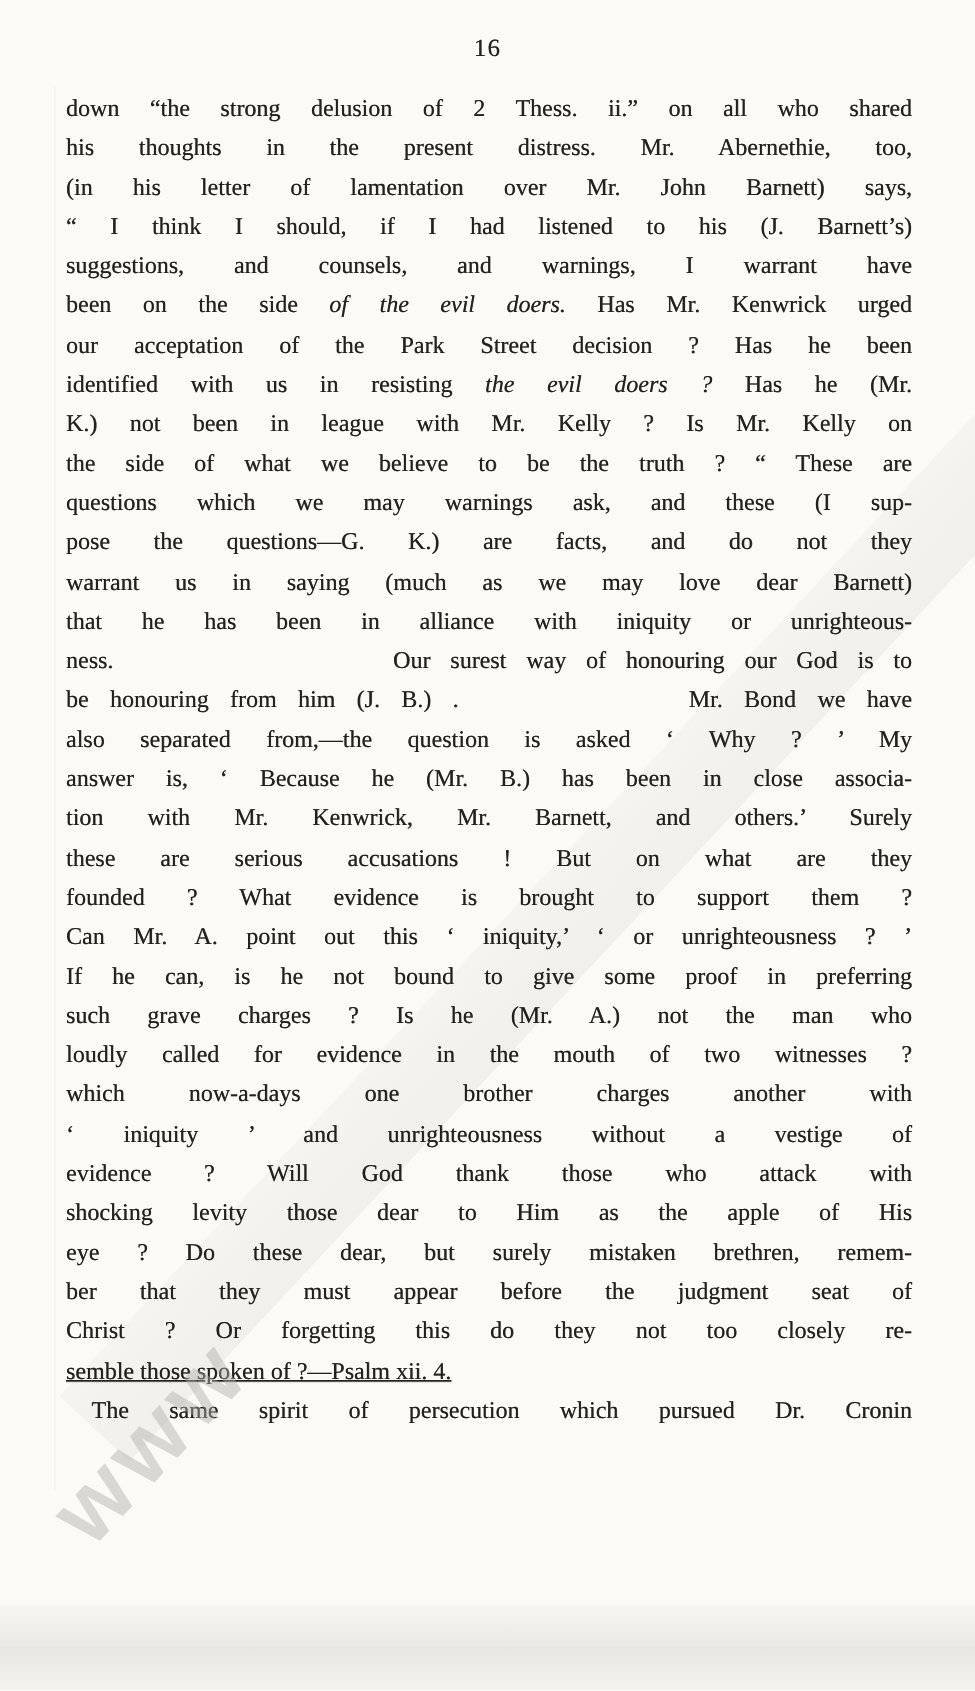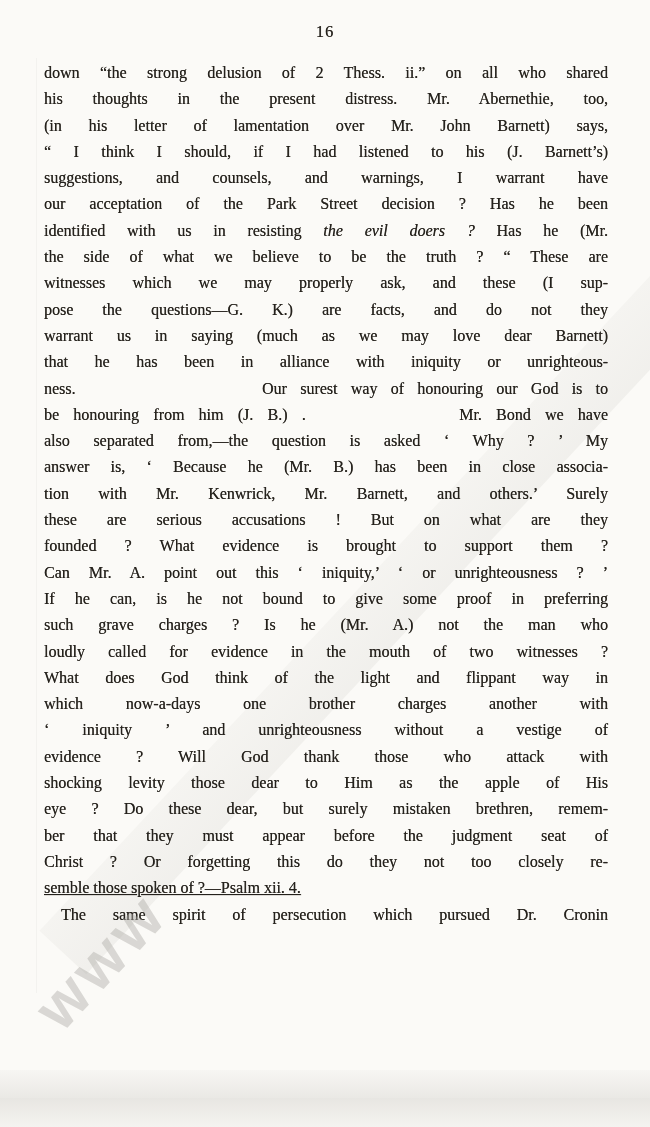--- a/index.html
+++ b/index.html
@@ -52,39 +52,40 @@
 <div class="page">
   <div class="diag"></div>
   <div class="crease"></div>
   <div class="pagenum">16</div>
   <div class="textblock">
       <div class="line"><span>down “the strong delusion of 2 Thess. ii.” on all who shared</span> </div>
       <div class="line"><span>his thoughts in the present distress. Mr. Abernethie, too,</span> </div>
       <div class="line"><span>(in his letter of lamentation over Mr. John Barnett) says,</span> </div>
       <div class="line"><span>“ I think I should, if I had listened to his (J. Barnett’s)</span> </div>
       <div class="line"><span>suggestions, and counsels, and warnings, I warrant have</span> </div>
+      <div class="line"><span>been on the side </span> <em>of the evil doers.</em> <span> Has Mr. Kenwrick urged</span> </div>
       <div class="line"><span>our acceptation of the Park Street decision ? Has he been</span> </div>
       <div class="line"><span>identified with us in resisting </span> <em>the evil doers ?</em> <span> Has he (Mr.</span> </div>
+      <div class="line"><span>K.) not been in league with Mr. Kelly ? Is Mr. Kelly on</span> </div>
       <div class="line"><span>the side of what we believe to be the truth ? “ These are</span> </div>
-      <div class="line"><span>witnesses which we may properly ask, and these (I sup-</span> </div>
+      <div class="line"><span>questions which we may warnings ask, and these (I sup-</span> </div>
       <div class="line"><span>pose the questions—G. K.) are facts, and do not they</span> </div>
       <div class="line"><span>warrant us in saying (much as we may love dear Barnett)</span> </div>
       <div class="line"><span>that he has been in alliance with iniquity or unrighteous-</span> </div>
       <div class="line"><span>ness.</span> <span class="gap" style="width: 160px;"></span> <span>Our surest way of honouring our God is to</span> </div>
       <div class="line"><span>be honouring from him (J. B.) .</span> <span class="gap" style="width: 125px;"></span> <span>Mr. Bond we have</span> </div>
       <div class="line"><span>also separated from,—the question is asked ‘ Why ? ’ My</span> </div>
       <div class="line"><span>answer is, ‘ Because he (Mr. B.) has been in close associa-</span> </div>
       <div class="line"><span>tion with Mr. Kenwrick, Mr. Barnett, and others.’ Surely</span> </div>
       <div class="line"><span>these are serious accusations ! But on what are they</span> </div>
       <div class="line"><span>founded ? What evidence is brought to support them ?</span> </div>
       <div class="line"><span>Can Mr. A. point out this ‘ iniquity,’ ‘ or unrighteousness ? ’</span> </div>
       <div class="line"><span>If he can, is he not bound to give some proof in preferring</span> </div>
       <div class="line"><span>such grave charges ? Is he (Mr. A.) not the man who</span> </div>
       <div class="line"><span>loudly called for evidence in the mouth of two witnesses ?</span> </div>
-      <div class="line"><span>What does God think of the light and flippant way in</span> </div>
       <div class="line"><span>which now-a-days one brother charges another with</span> </div>
       <div class="line"><span>‘ iniquity ’ and unrighteousness without a vestige of</span> </div>
       <div class="line"><span>evidence ? Will God thank those who attack with</span> </div>
       <div class="line"><span>shocking levity those dear to Him as the apple of His</span> </div>
       <div class="line"><span>eye ? Do these dear, but surely mistaken brethren, remem-</span> </div>
       <div class="line"><span>ber that they must appear before the judgment seat of</span> </div>
       <div class="line"><span>Christ ? Or forgetting this do they not too closely re-</span> </div>
       <div class="line end"><span>semble those spoken of ?—Psalm xii. 4.</span> </div>
       <div class="line ind"><span>The same spirit of persecution which pursued Dr. Cronin</span> </div>
     </div>

